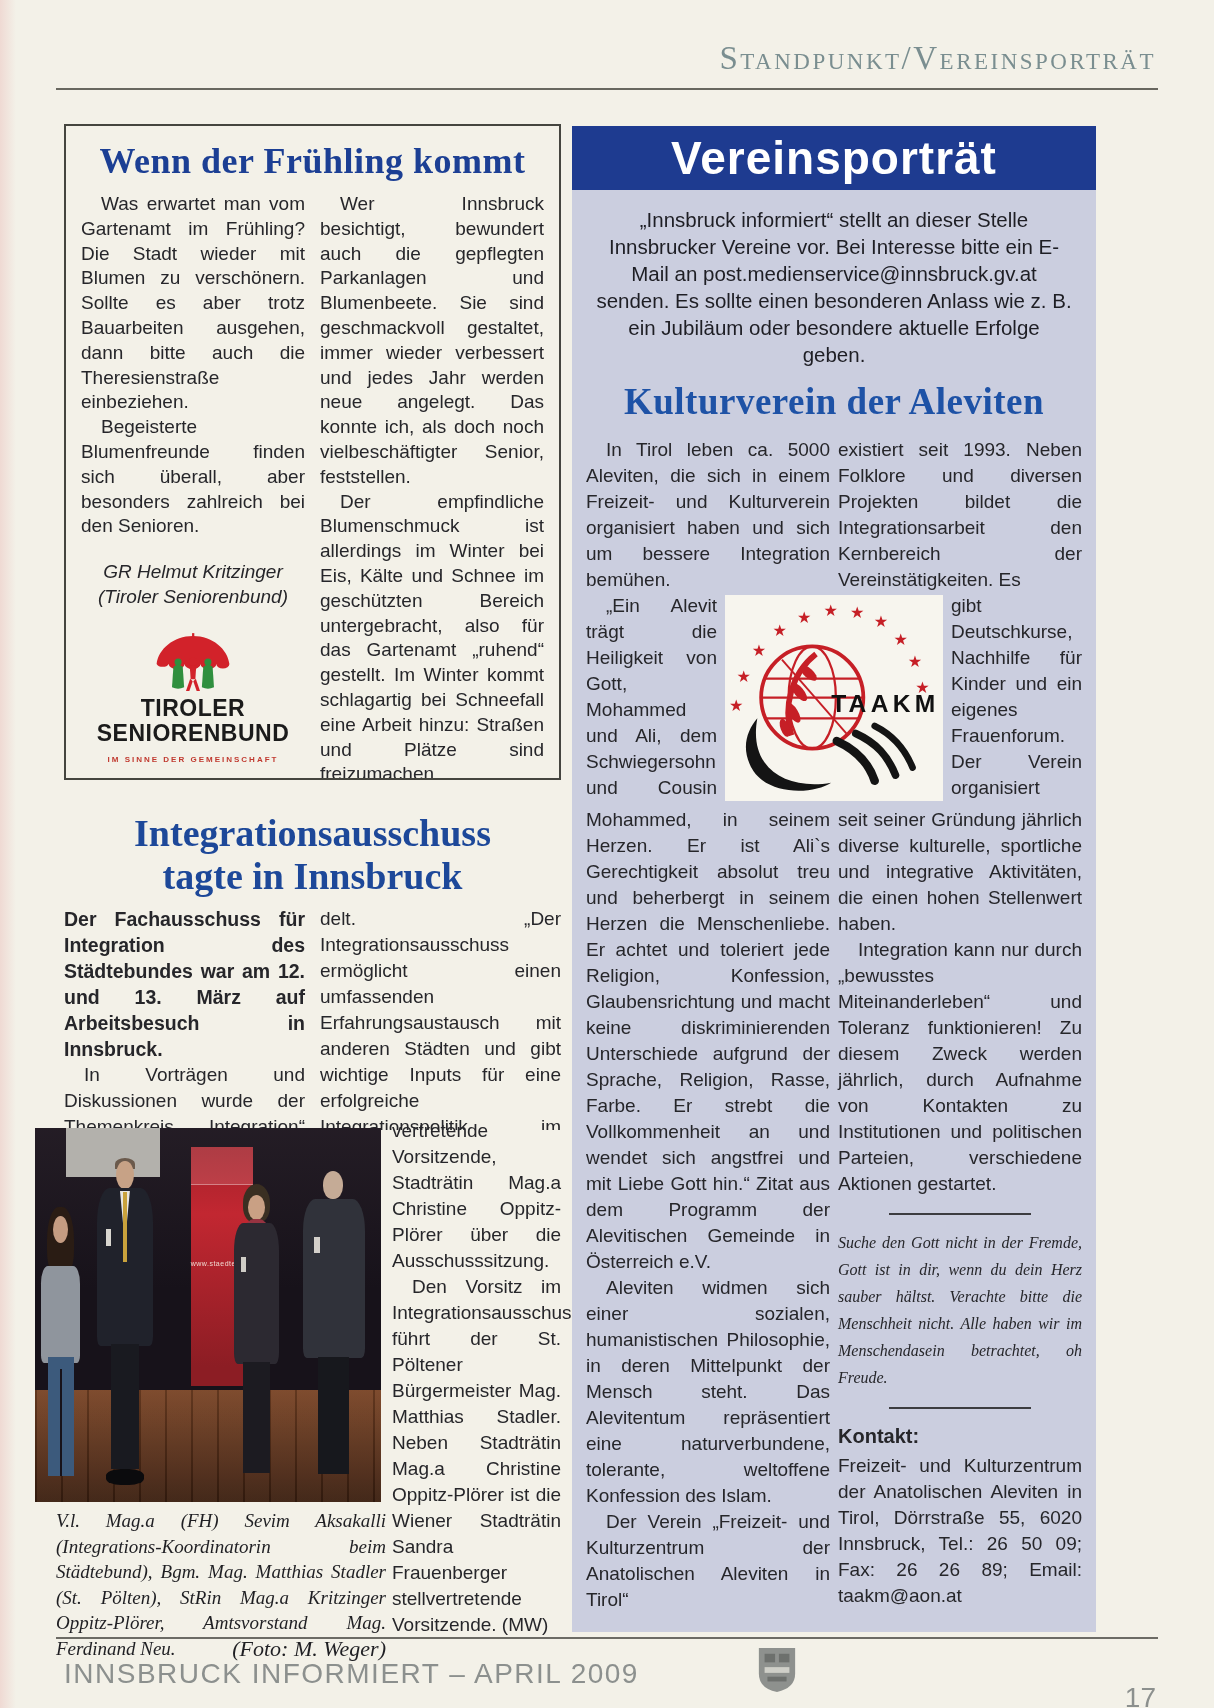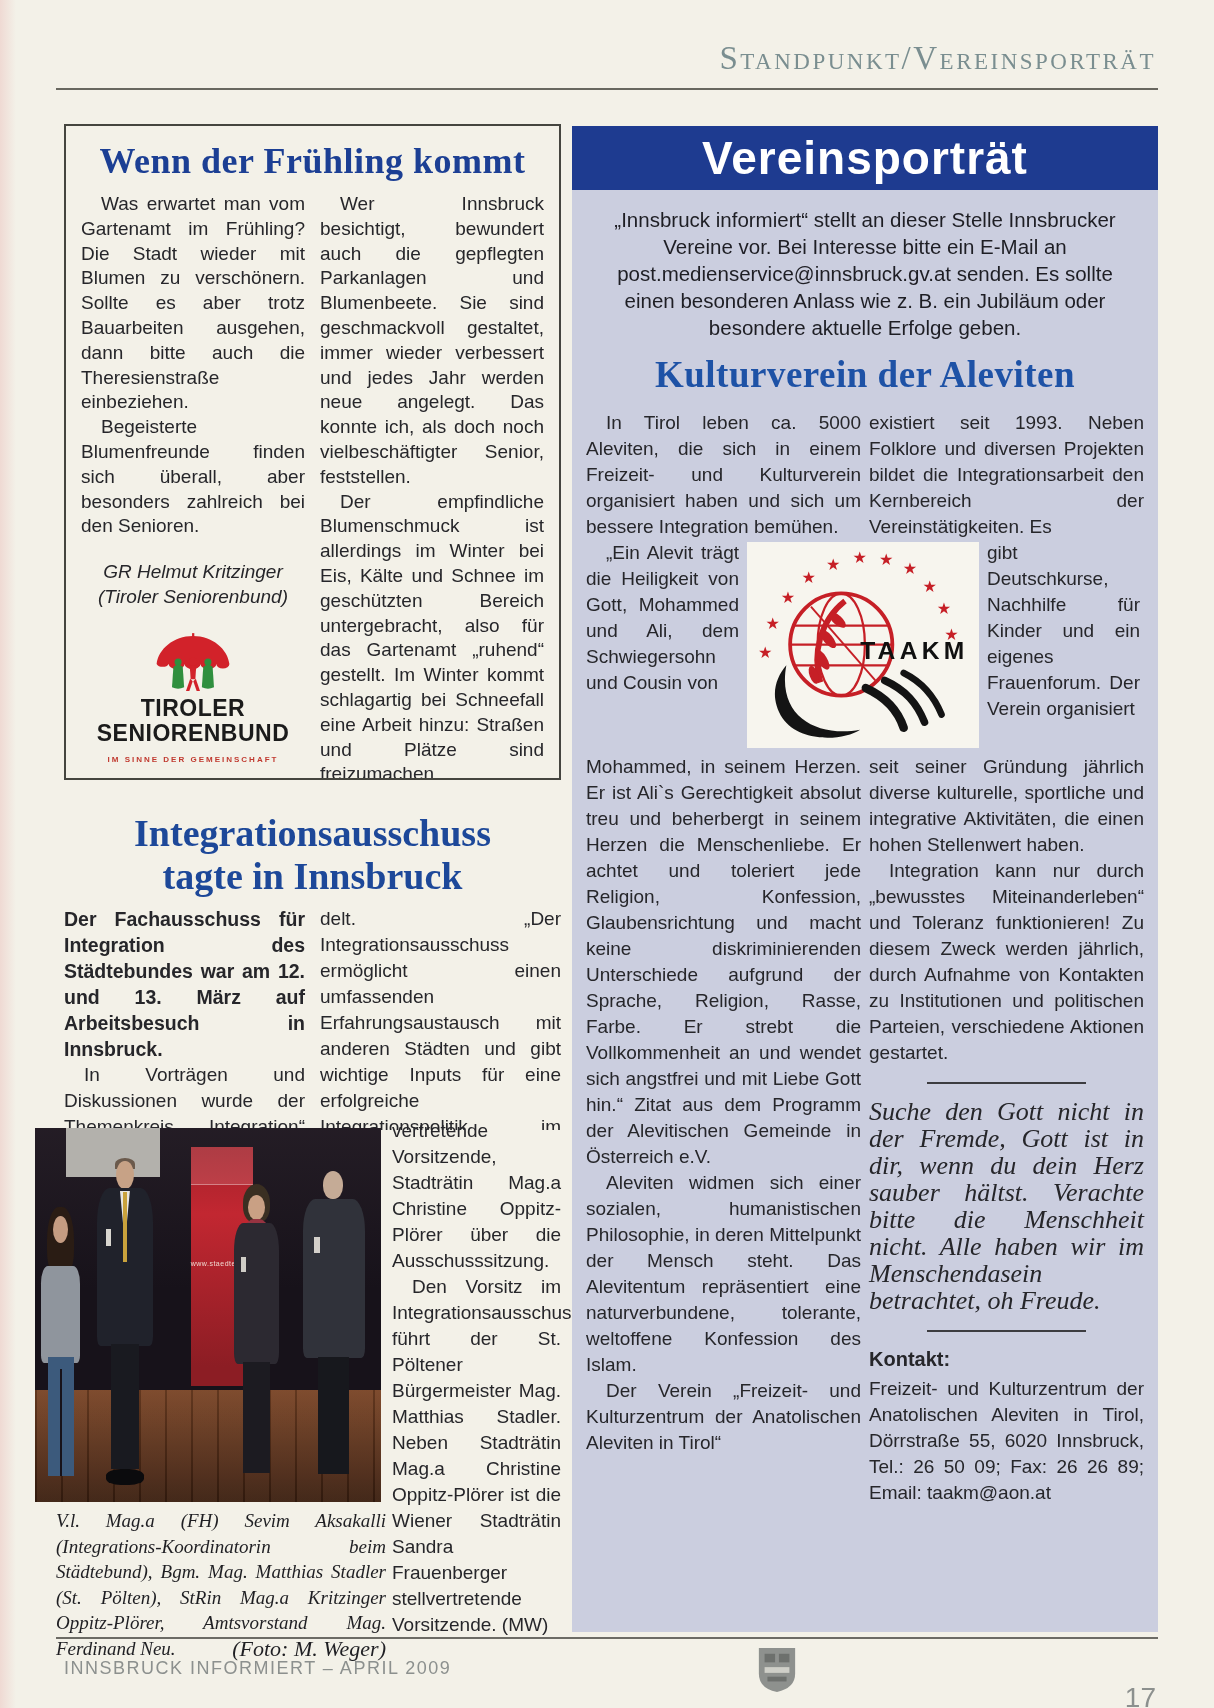--- a/index.html
+++ b/index.html
@@ -91,44 +91,44 @@
   .p4 .torso { left:3%; top:9.5%; width:94%; height:50%; background:#30323a; border-radius:20% 20% 6% 6%; }
   .p4 .torso::after { content:""; position:absolute; left:18%; top:24%; width:9%; height:10%; background:#d3d0ca; }
   .p4 .legs { left:26%; top:59%; width:46%; height:37%; background:#17181d; }
 
   .pcaption { position:absolute; left:56px; top:1508px; width:330px;
     font-family:"Liberation Serif", serif; font-style:italic;
     font-size:19px; line-height:25.5px; text-align:justify; color:#1f1f23; }
   .pcredit { text-align:right; margin-top:-25.5px; font-size:22px; }
 
   
-  .panel { position:absolute; left:572px; top:126px; width:586px; height:1506px;
+  .panel { position:absolute; left:572px; top:126px; width:524px; height:1506px;
     background:#cbcedf; overflow:hidden; }
   .pbar { height:64px; background:#1e3b90; display:flex; align-items:center; justify-content:center; }
   .pbar span { color:#ffffff; font-size:46px; font-weight:bold; letter-spacing:1px; }
   .pintro { padding:16px 24px 4px; text-align:center; font-size:20.5px; line-height:27px; color:#1e1e24; }
   .ph2 { text-align:center; font-family:"Liberation Serif", serif; font-weight:bold;
     font-size:37px; color:#1e52a6; margin-top:8px; letter-spacing:0.5px; }
   .ph3 { text-align:center; font-family:"Liberation Serif", serif; font-weight:bold;
     font-size:28px; color:#2a5cab; margin-top:4px; }
   .pbody { padding:14px 14px 0; font-size:19px; line-height:26px; text-align:justify; }
   .prow { display:flex; gap:8px; }
   .pc { flex:1; }
   .pband { display:flex; gap:8px; align-items:flex-start; }
   .pn { width:153px; overflow:hidden; height:214px; }
   .plogo { width:232px; height:206px; background:#f7f5ee; display:flex;
     align-items:center; justify-content:center; margin-top:2px; }
   .prule { width:58%; height:2px; background:#3c3c40; margin:16px auto 14px; }
   .pquote { font-family:"Liberation Serif", serif; font-style:italic;
-    font-size:26px; line-height:27px; text-align:justify; }
+    font-size:16px; line-height:27px; text-align:justify; }
   .pklabel { font-weight:bold; font-size:20px; margin-top:12px; margin-bottom:4px; }
 
   
   .footer-rule { position:absolute; left:56px; top:1637px; width:1102px; height:2px; background:#6c6b65; }
-  .footer-left { position:absolute; left:64px; top:1658px; font-size:18px;
+  .footer-left { position:absolute; left:64px; top:1658px; font-size:28px;
     letter-spacing:1.5px; color:#8c908e; }
   .footer-num { position:absolute; right:58px; top:1682px; font-size:28px; color:#8c908e; }
   .footer-shield { position:absolute; left:756px; top:1646px; }
 </style>
 </head>
 <body>
 
 <div class="scan-edge"></div>
 
 <div class="kicker">Standpunkt/Vereinsporträt</div>

